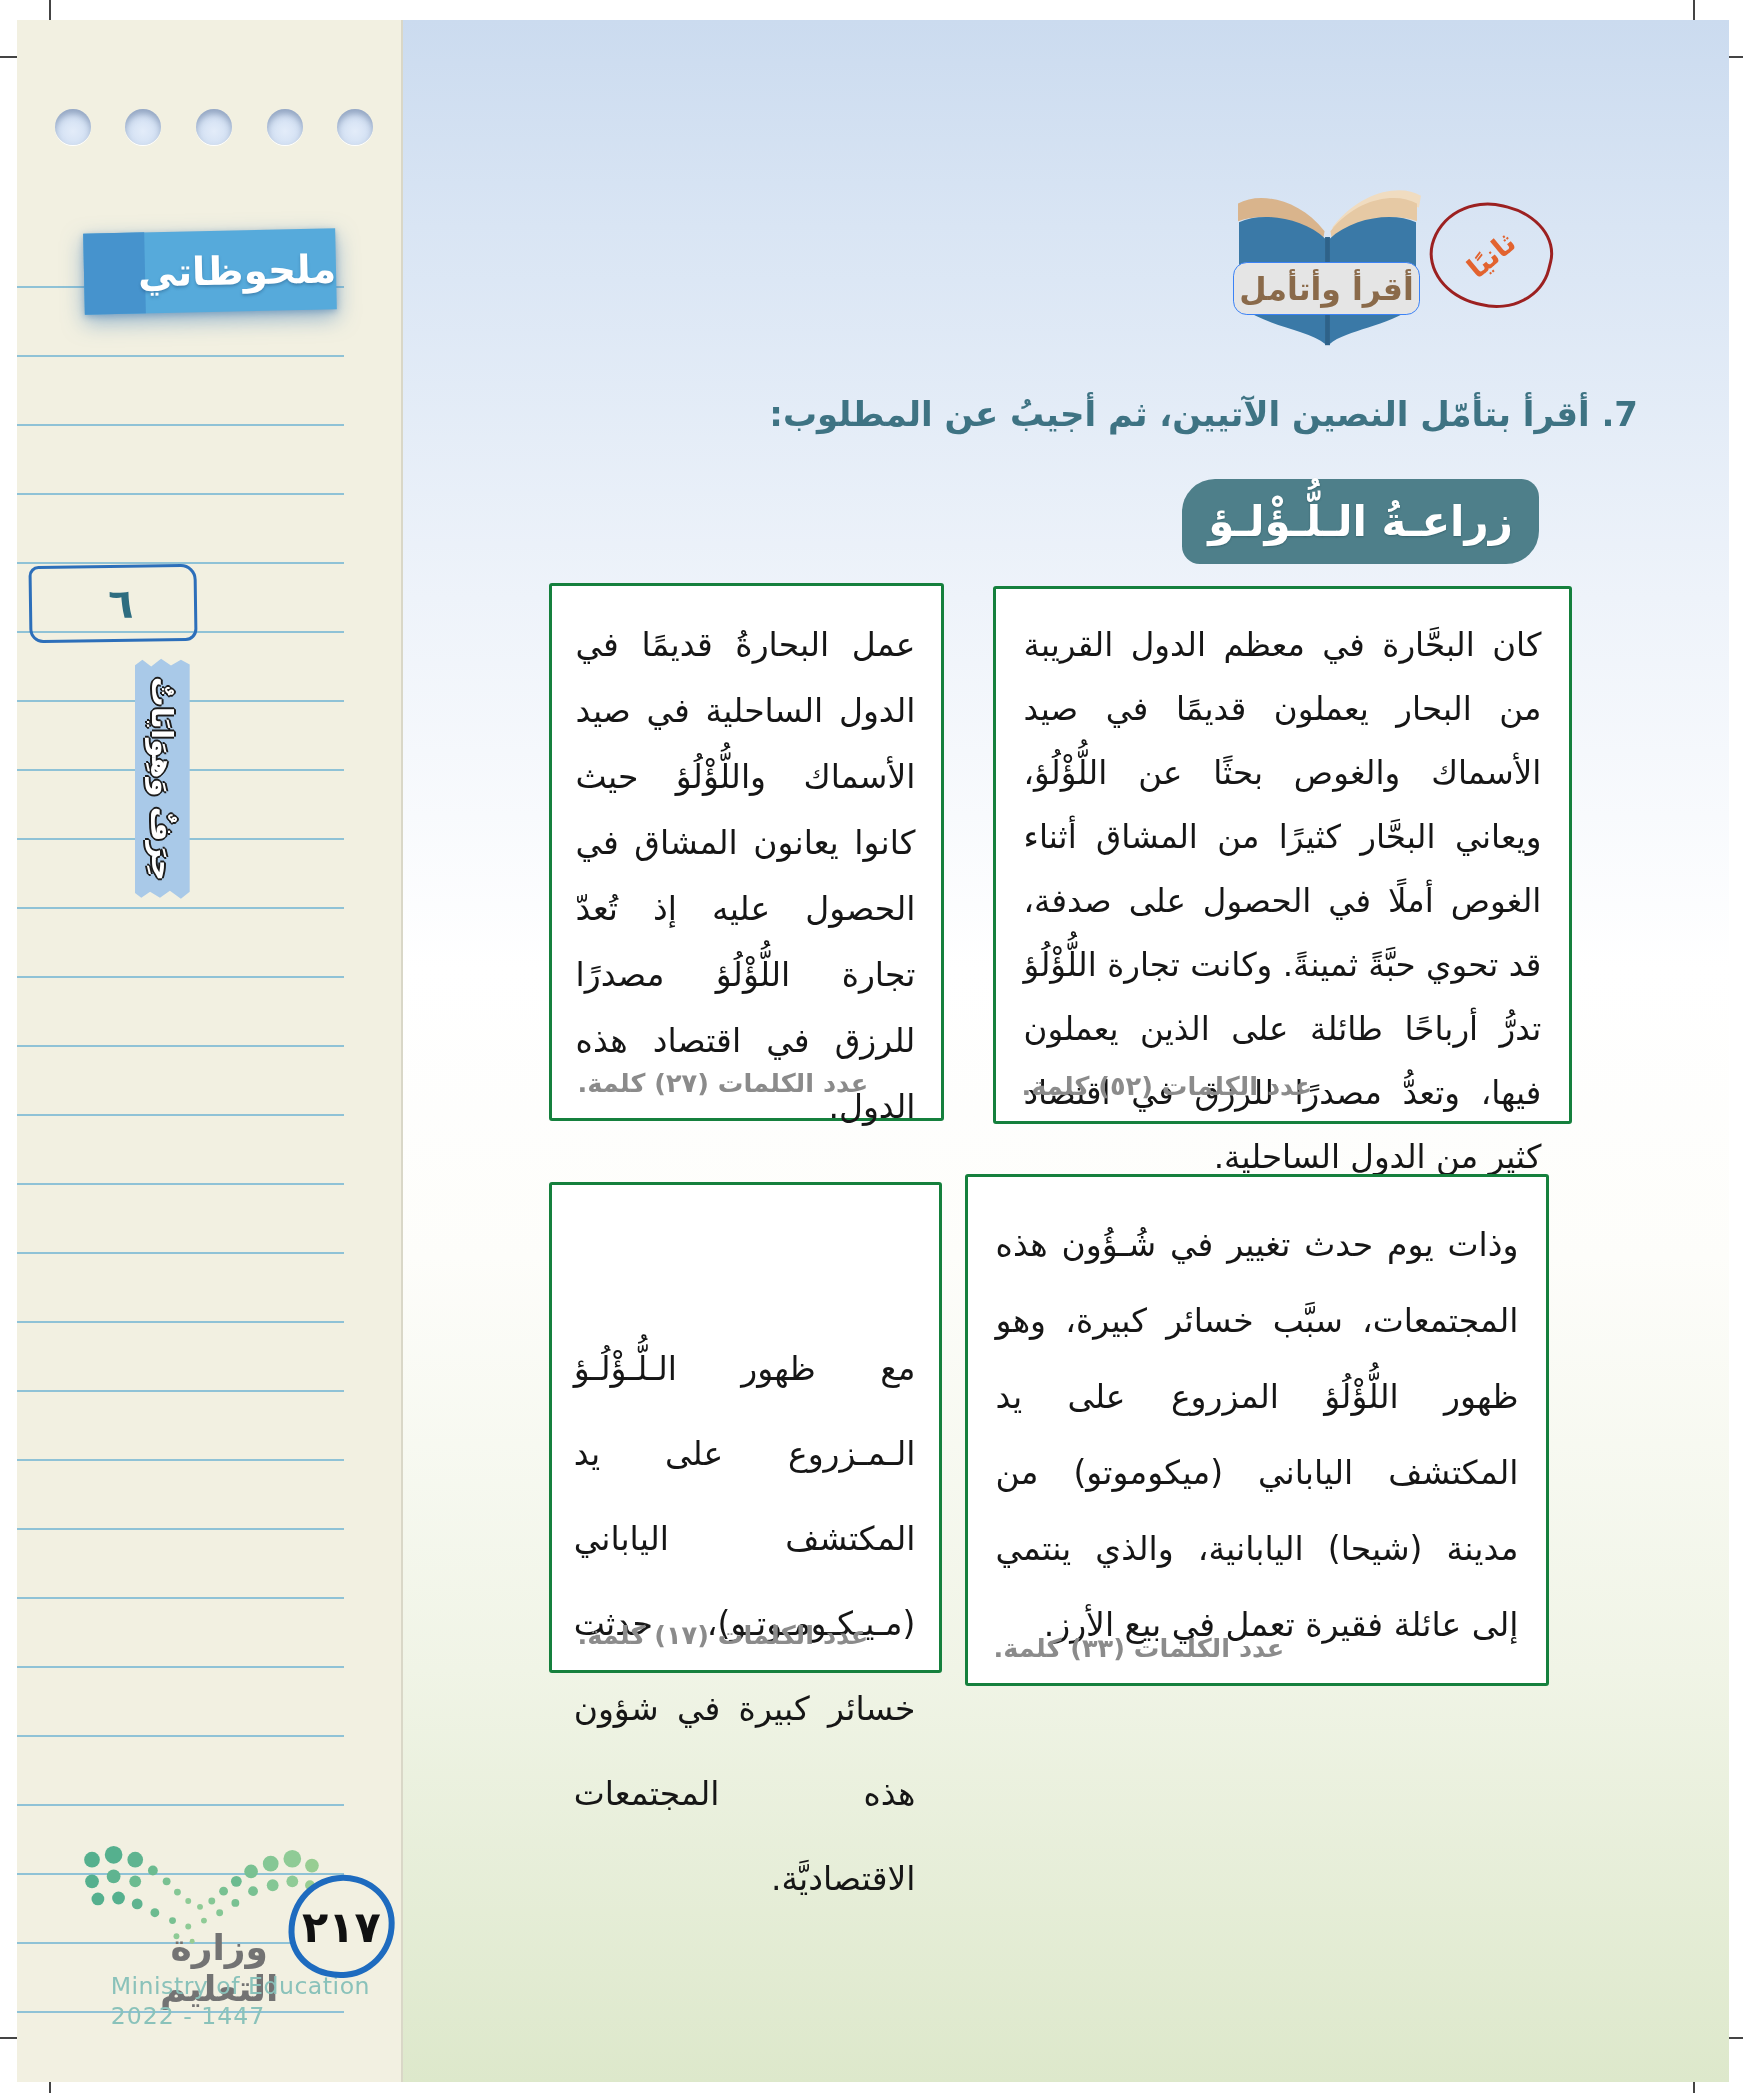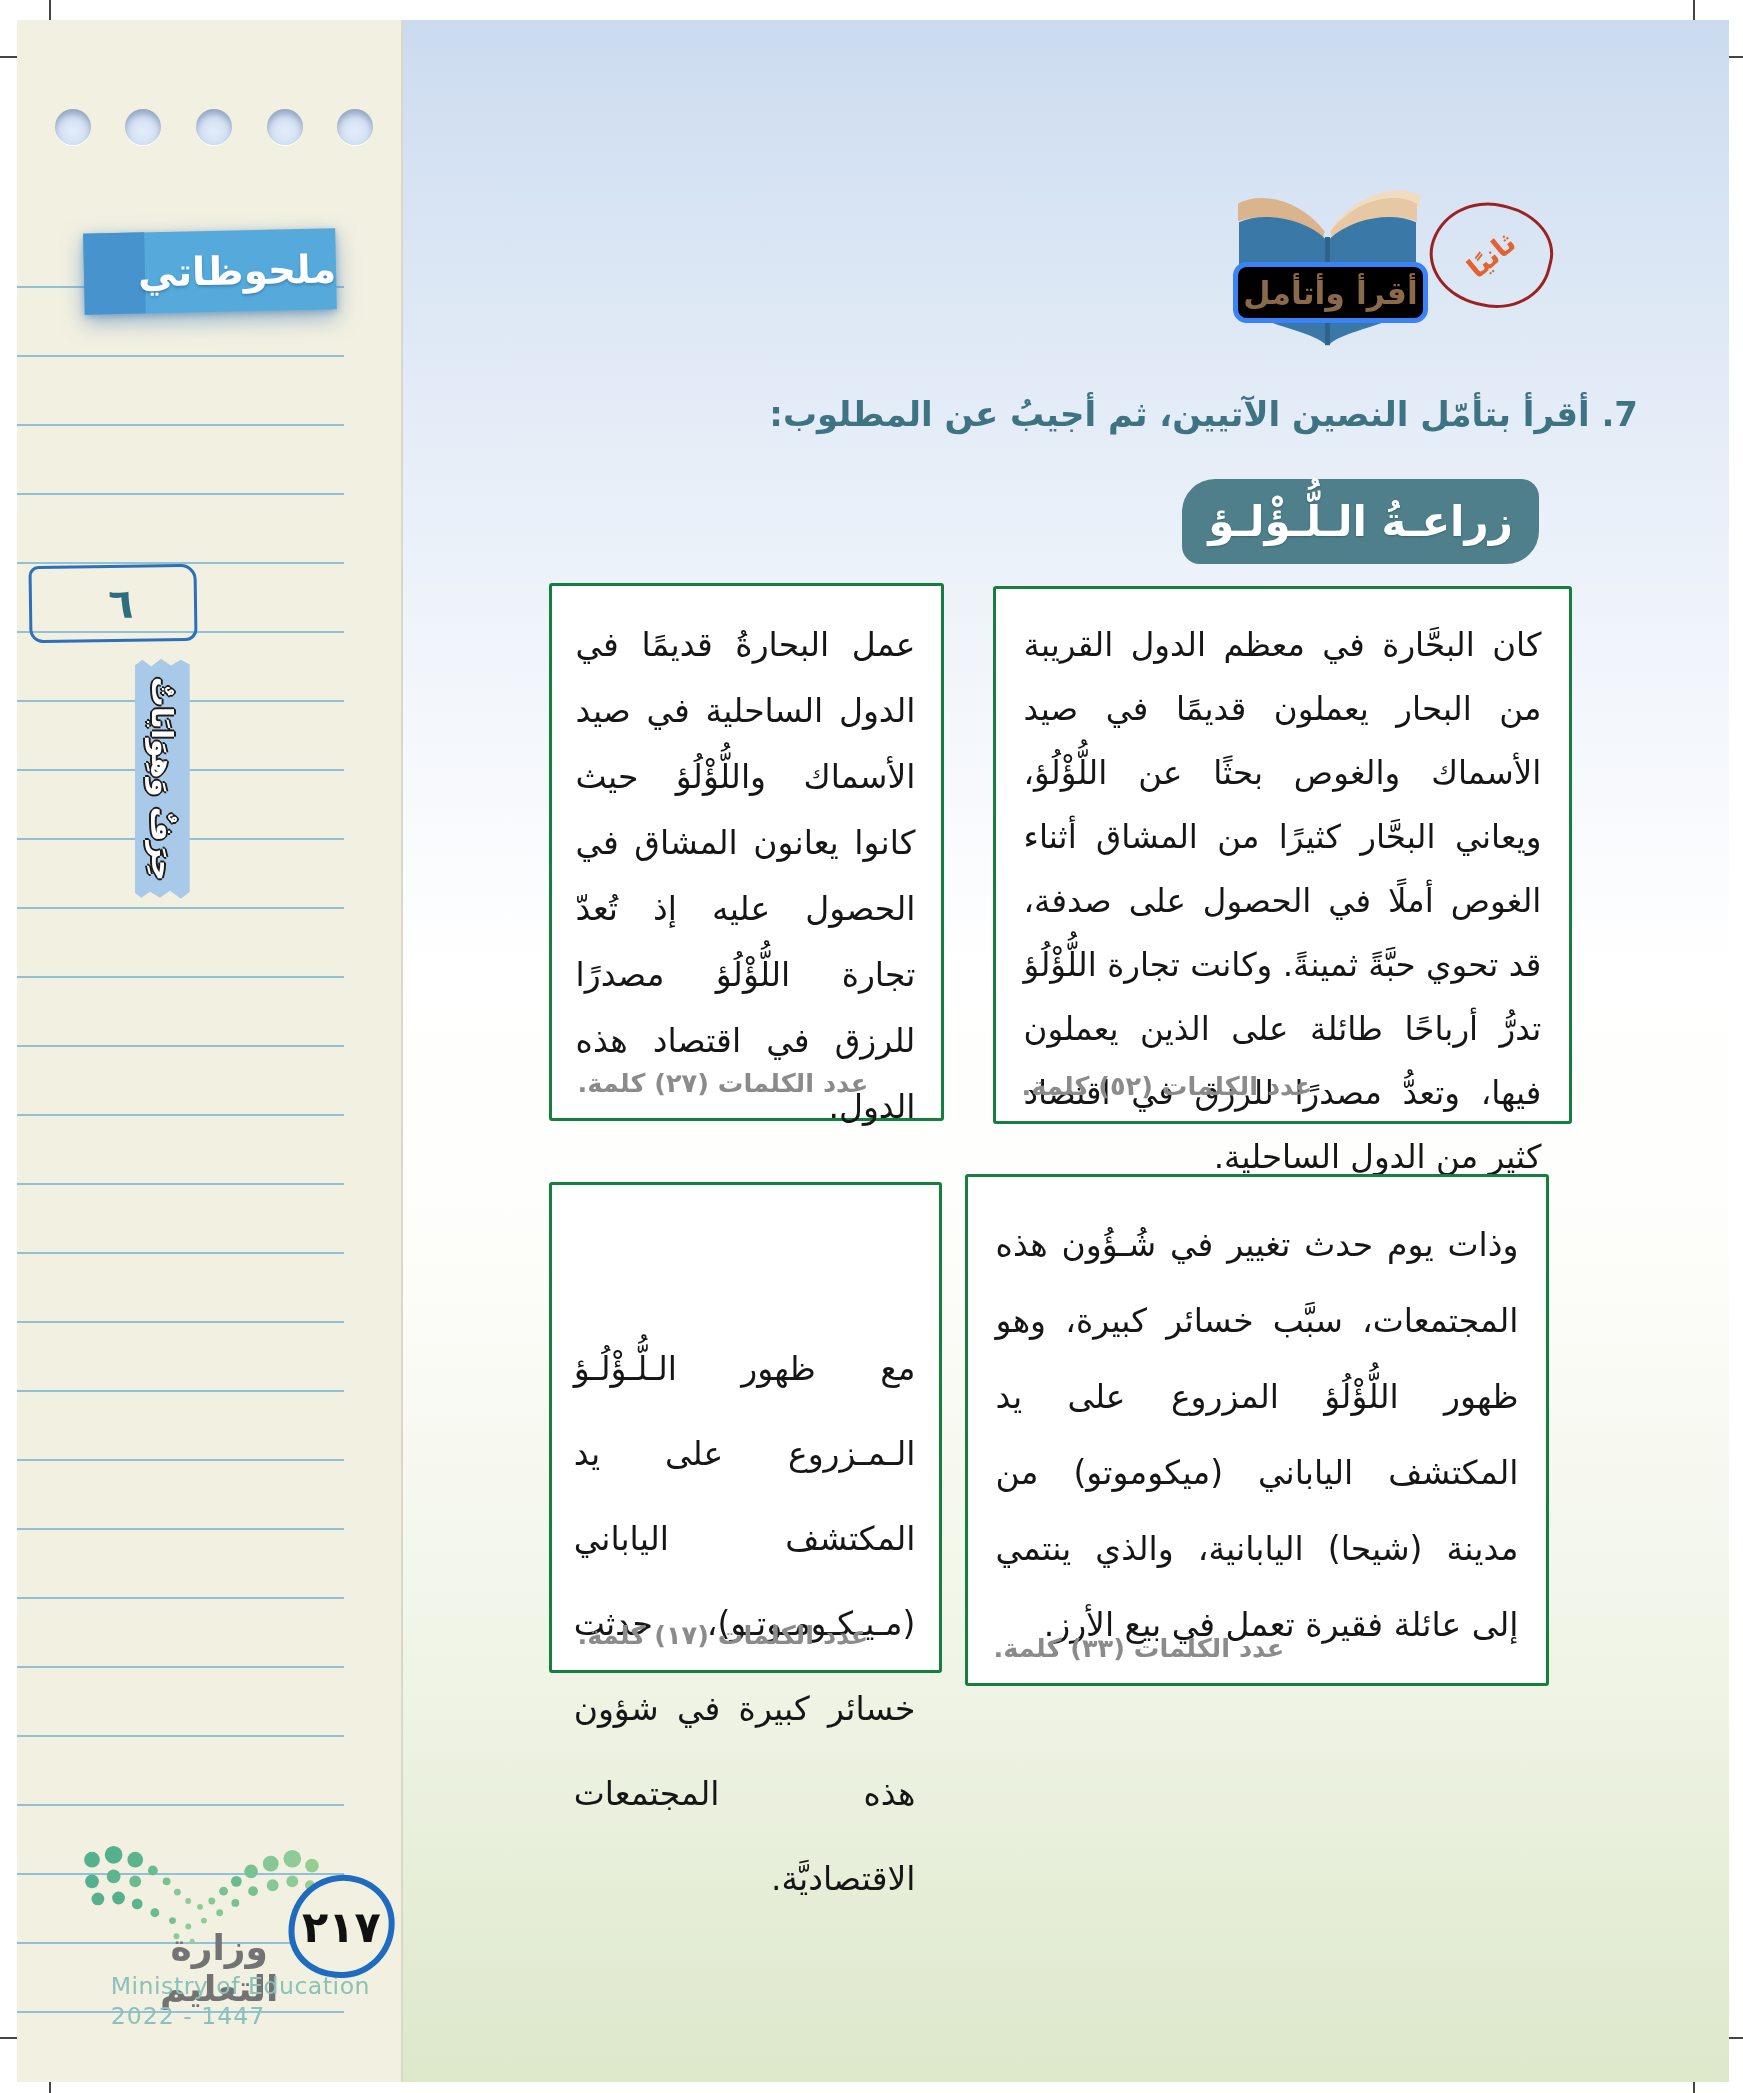--- a/index.html
+++ b/index.html
@@ -44,22 +44,22 @@
   .page-circle{position:absolute;left:288px;top:1875px;width:95px;height:91px;background:#f2f0e1;
     border:6.9px solid #1e6bbf;border-radius:51% 49% 50% 50% / 55% 47% 53% 45%;transform:rotate(-6deg);
     display:flex;align-items:center;justify-content:center;z-index:5;}
   .page-circle .num{color:#111;font-size:43px;font-weight:bold;transform:rotate(6deg);}
 
   
   .main{position:absolute;left:403px;top:19.7px;width:1326px;height:2062px;
     background:linear-gradient(180deg,#cbdbef 0%,#d9e5f4 10%,#eef3fa 28%,#ffffff 46%,#fdfdfa 60%,#f0f4e6 80%,#dde8cb 100%);}
 
   .book-badge{position:absolute;left:1224px;top:180px;width:207px;height:177px;}
-  .book-label{position:absolute;left:1233px;top:262px;width:185px;height:51px;background:#000000;
-    border-radius:13.8px;border:5px solid #3b82f6;display:flex;align-items:center;justify-content:center;z-index:3;}
+  .book-label{position:absolute;left:1233px;top:262px;width:185px;height:51px;background:#e5e5e5;
+    border-radius:13.8px;border:1px solid #3b82f6;display:flex;align-items:center;justify-content:center;z-index:3;}
   .book-label .txt{color:#8a6a4a;font-weight:bold;font-size:31.5px;direction:rtl;}
 
   .stamp{position:absolute;left:1430px;top:203px;width:122px;height:104px;z-index:3;}
   .stamp .ring{position:absolute;inset:0;border:3.9px solid #9c2121;
     border-radius:52% 48% 50% 50% / 56% 44% 52% 48%;transform:rotate(14deg);}
   .stamp .txt{position:absolute;left:0;top:0;width:100%;height:100%;display:flex;align-items:center;justify-content:center;
     color:#e2632f;font-size:27.6px;font-weight:bold;transform:rotate(-40deg);}
 
   .instruction{position:absolute;right:106px;top:394px;width:887px;direction:rtl;text-align:right;
     color:#3e7383;font-size:34px;font-weight:bold;}

